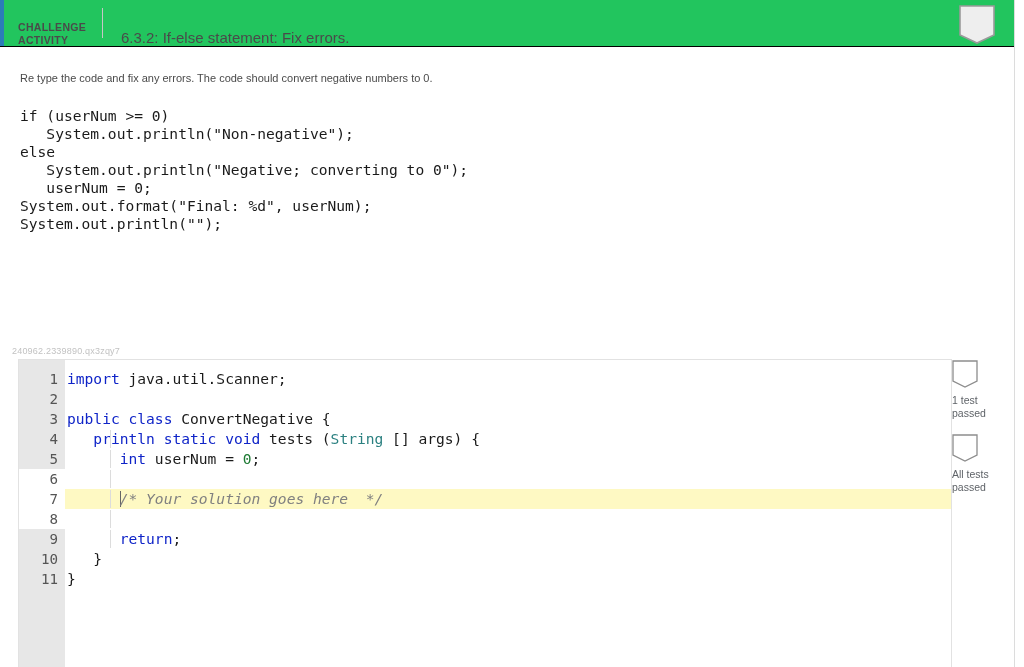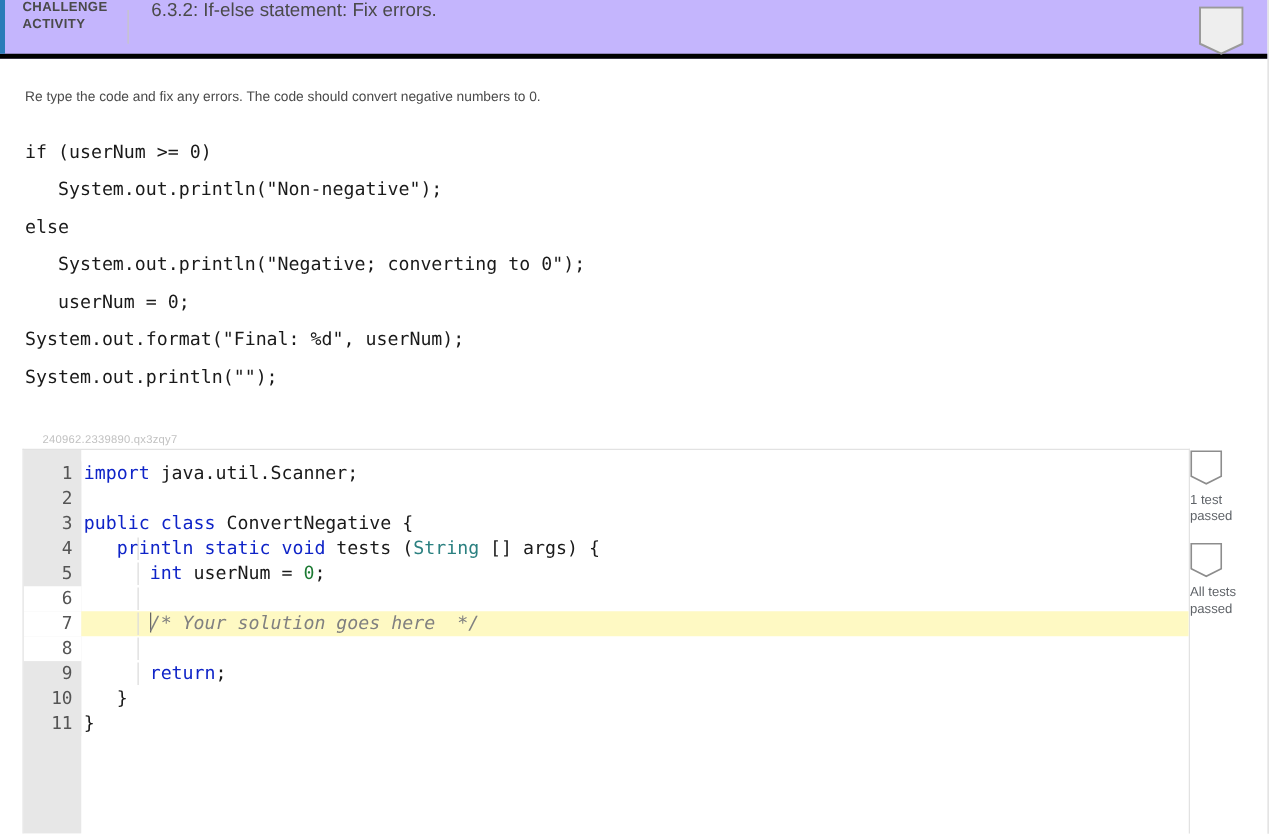--- a/index.html
+++ b/index.html
@@ -25,24 +25,24 @@
     background: #ffffff;
     border-right: 1px solid #dcdcdc;
     box-sizing: border-box;
     overflow: hidden;
   }
 
   
   #activity-header {
     position: relative;
     height: 47px;
-    background: #c4b5fd;
-    border-bottom: 4px solid #000000;
+    background: #22c55e;
+    border-bottom: 1px solid #000000;
     display: flex;
-    align-items: flex-start;
+    align-items: flex-end;
     box-sizing: border-box;
   }
   #activity-header::before {
     content: "";
     position: absolute;
     left: 0; top: 0; bottom: 0;
     width: 4px;
     background: #2b7cb8;
   }
   .challenge-kicker {
@@ -87,29 +87,29 @@
     font-size: 11px;
     color: #4a4a4a;
     padding-top: 21px;
     line-height: 20px;
   }
   #prompt-code {
     margin: 0;
     padding-top: 19px;
     font-family: "DejaVu Sans Mono", monospace;
     font-size: 14.6px;
-    line-height: 30px;
+    line-height: 18px;
     color: #1a1a1a;
     white-space: pre;
   }
 
   
   #editor-watermark {
     position: absolute;
-    left: 34px;
+    left: 12px;
     top: 346px;
     font-size: 9px;
     color: #c2c2c2;
     letter-spacing: 0.2px;
     font-family: "Liberation Sans", sans-serif;
   }
 
   
   #code-editor {
     position: absolute;

